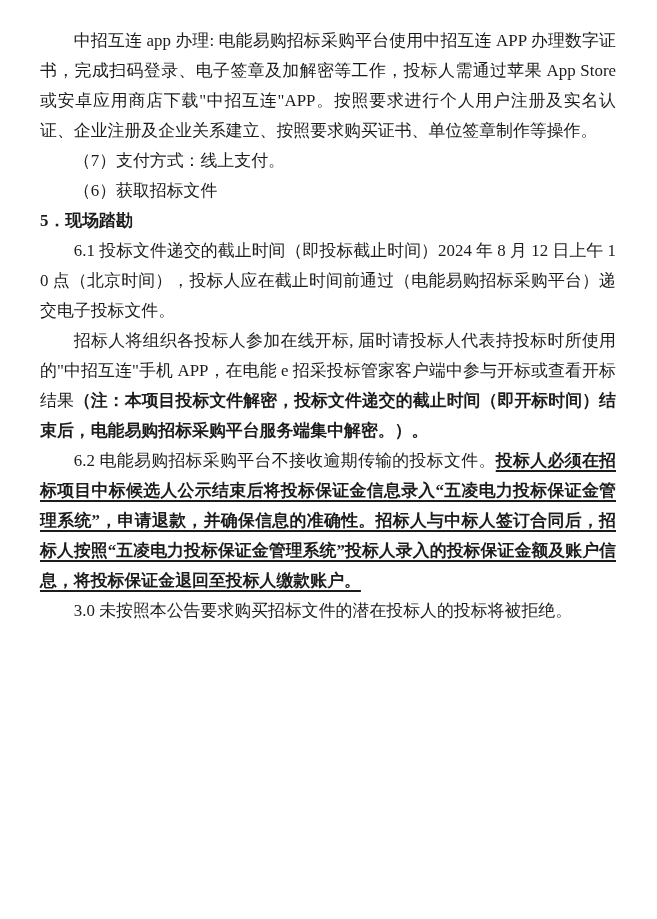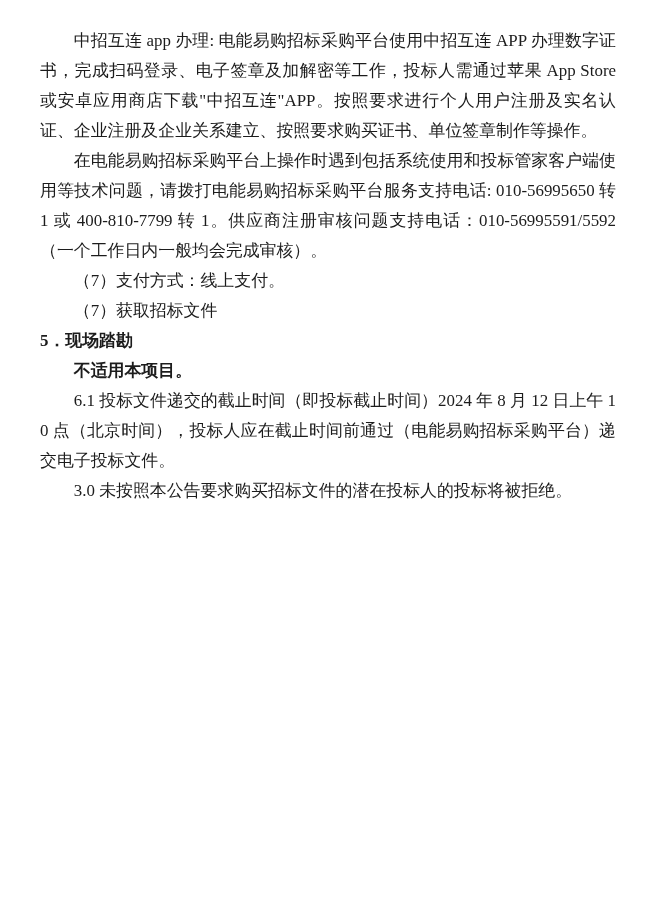--- a/index.html
+++ b/index.html
@@ -46,21 +46,21 @@
     text-underline-offset: 4px;
     text-decoration-thickness: 1.5px;
   }
 </style>
 </head>
 <body>
 
 <div class="page">
   <div class="doc" id="doc" style="color: rgb(28, 28, 28);">
       <p class="para indent"><span class="seg">中招互连 app 办理: 电能易购招标采购平台使用中招互连 APP 办理数字证书，完成扫码登录、电子签章及加解密等工作，投标人需通过苹果 App Store 或安卓应用商店下载"中招互连"APP。按照要求进行个人用户注册及实名认证、企业注册及企业关系建立、按照要求购买证书、单位签章制作等操作。</span></p>
-      <p class="para indent"><span class="seg">在电能易购招标采购平台上操作时遇到包括系统使用和投标管家客户端使用等技术问题，请拨打电能易购招标采购平台服务支持电话: 010-56995650 转 1 或 400-810-7799 转 1。供应商注册审核问题支持电话：010-56995591/5592（一个工作日内一般均会完成审核）。</span></p>
       <p class="para indent"><span class="seg">（7）支付方式：线上支付。</span></p>
-      <p class="para indent"><span class="seg">（7）获取招标文件</span></p>
+      <p class="para indent"><span class="seg">（6）获取招标文件</span></p>
       <p class="para heading"><span class="seg bold">5．现场踏勘</span></p>
-      <p class="para indent"><span class="seg bold">不适用本项目。</span></p>
       <p class="para indent"><span class="seg">6.1 投标文件递交的截止时间（即投标截止时间）2024 年 8 月 12 日上午 10 点（北京时间），投标人应在截止时间前通过（电能易购招标采购平台）递交电子投标文件。</span></p>
+      <p class="para indent"><span class="seg">招标人将组织各投标人参加在线开标, 届时请投标人代表持投标时所使用的"中招互连"手机 APP，在电能 e 招采投标管家客户端中参与开标或查看开标结果</span><span class="seg bold">（注：本项目投标文件解密，投标文件递交的截止时间（即开标时间）结束后，电能易购招标采购平台服务端集中解密。）。</span></p>
+      <p class="para indent"><span class="seg">6.2 电能易购招标采购平台不接收逾期传输的投标文件。</span><span class="seg bold underline">投标人必须在招标项目中标候选人公示结束后将投标保证金信息录入“五凌电力投标保证金管理系统”，申请退款，并确保信息的准确性。招标人与中标人签订合同后，招标人按照“五凌电力投标保证金管理系统”投标人录入的投标保证金额及账户信息，将投标保证金退回至投标人缴款账户。</span></p>
       <p class="para indent"><span class="seg">3.0 未按照本公告要求购买招标文件的潜在投标人的投标将被拒绝。</span></p>
     </div>
 </div>
 
 </body></html>

